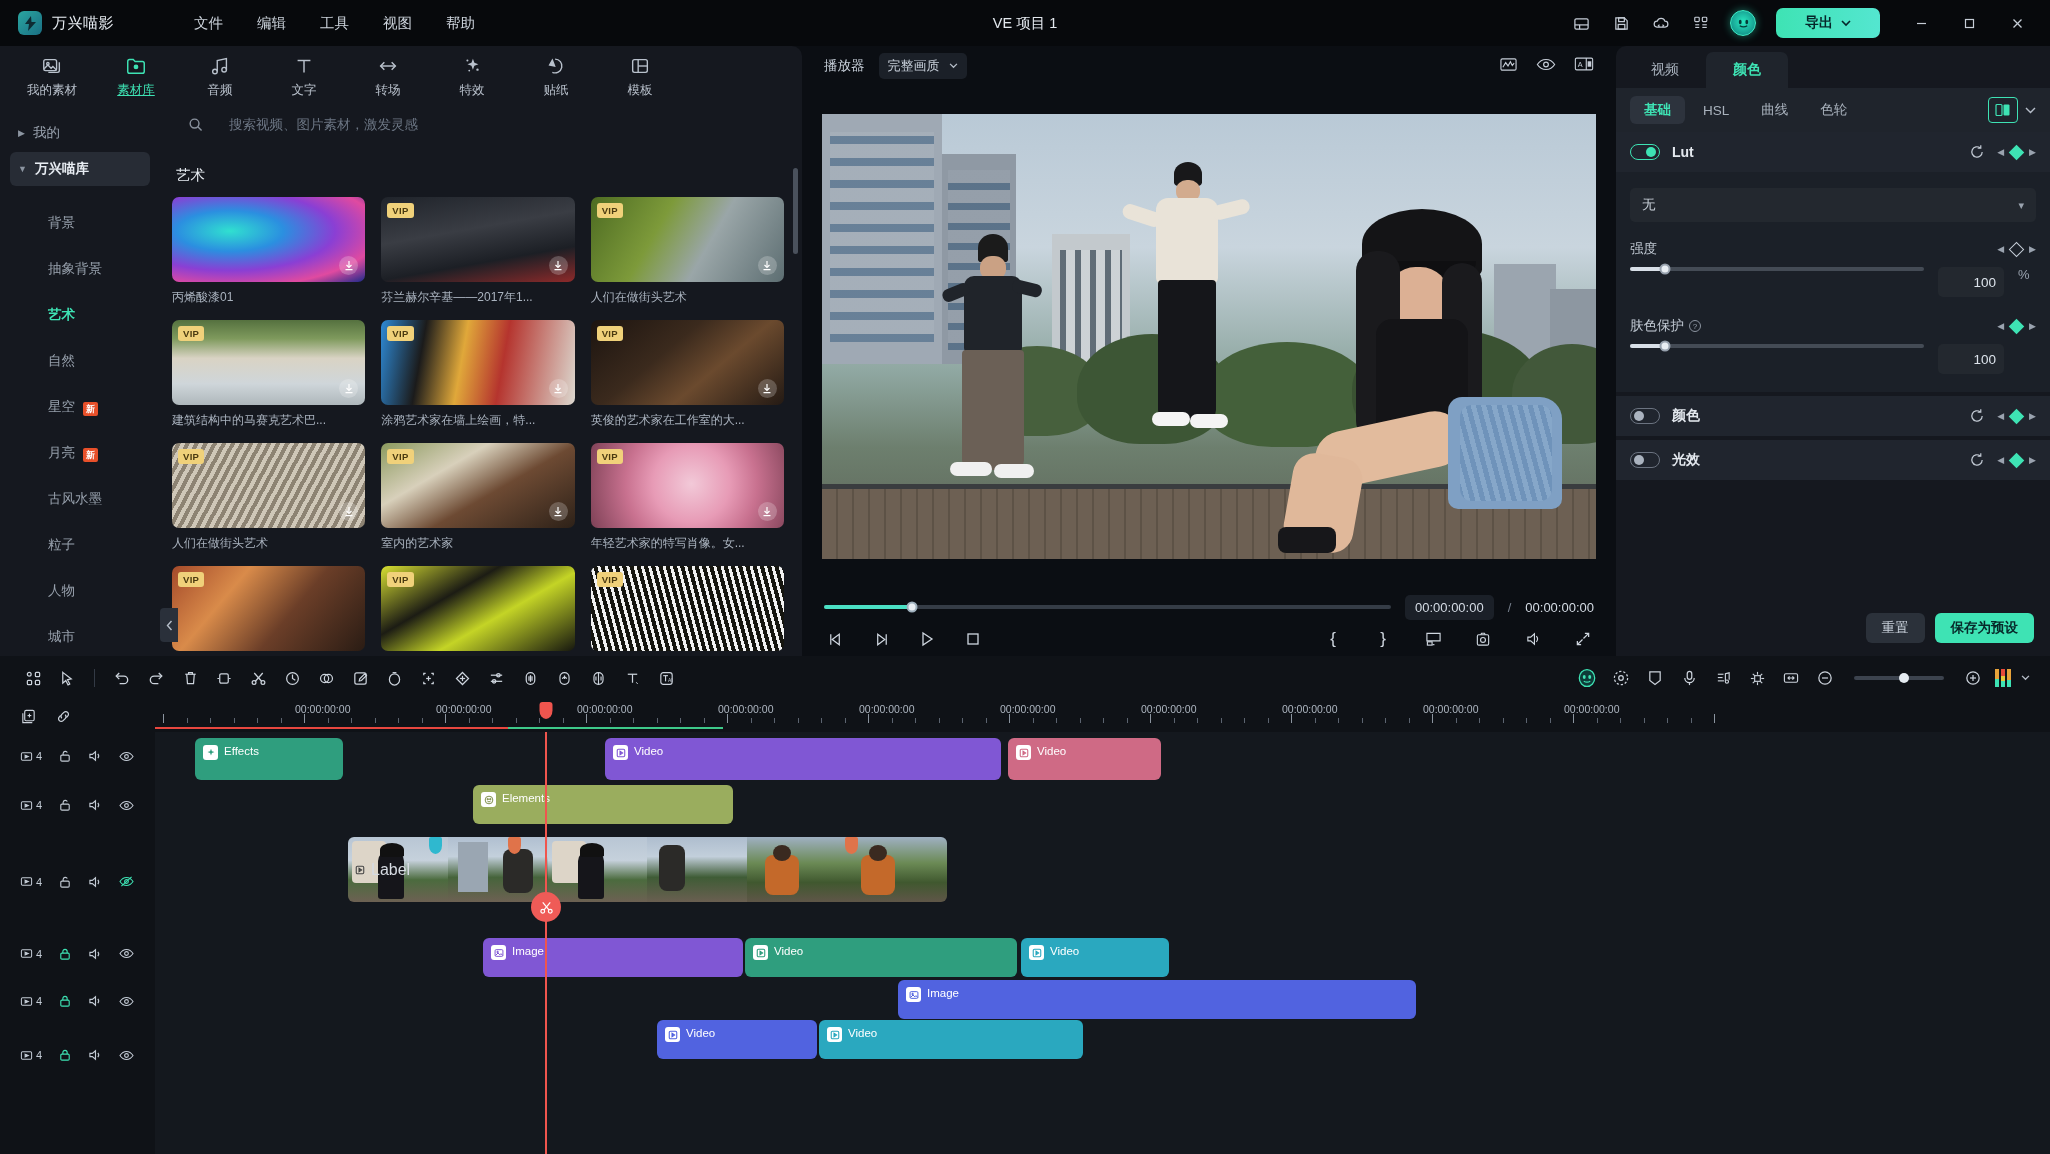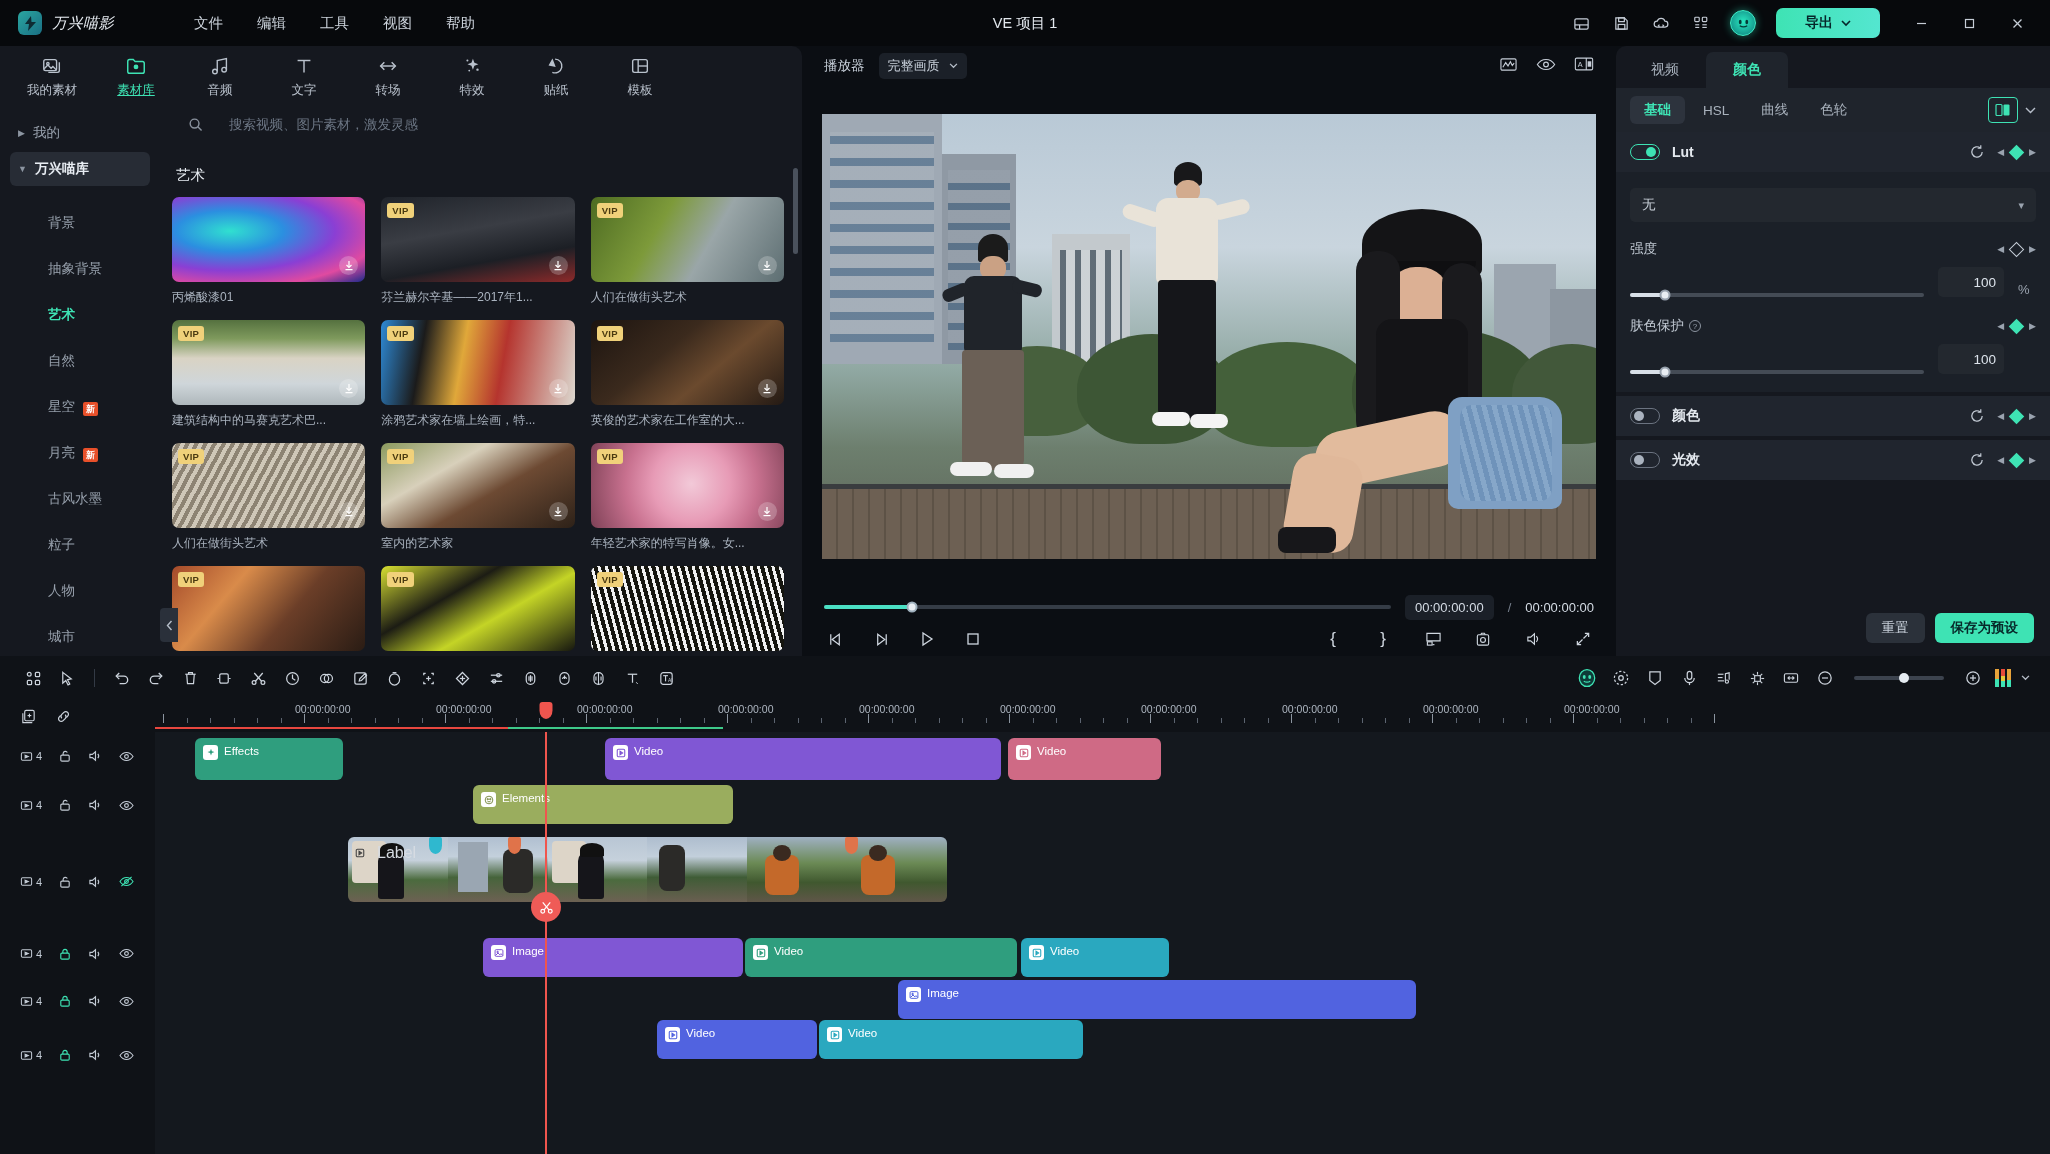--- a/index.html
+++ b/index.html
@@ -16,21 +16,21 @@
   .titlebar {
     height: 46px; background: #07090c; display: flex; align-items: center;
     flex: 0 0 46px; padding: 0 8px; position: relative;
   }
   .brand { display: flex; align-items: center; gap: 10px; padding-left: 10px; }
   .brand-logo {
     width: 24px; height: 24px; border-radius: 6px;
     background: linear-gradient(135deg, #2aa6a0, #1a6f84);
     display: flex; align-items: center; justify-content: center;
   }
-  .brand-name { font-size: 15px; color: #e8edf3; letter-spacing: .5px; font-style: italic; }
+  .brand-name { font-size: 15px; color: #e8edf3; letter-spacing: .5px; }
   .menubar { display: flex; align-items: center; gap: 34px; margin-left: 80px; }
   .menubar span { font-size: 14.5px; color: #cdd4dd; cursor: default; }
   .proj-title {
     position: absolute; left: 0; right: 0; text-align: center;
     font-size: 14.5px; color: #e3e8ee; pointer-events: none;
   }
   .tb-right { margin-left: auto; display: flex; align-items: center; gap: 6px; padding-right: 4px; }
   .tb-ico {
     width: 34px; height: 34px; display: flex; align-items: center; justify-content: center;
     border-radius: 6px; cursor: pointer;
@@ -227,21 +227,21 @@
     display: flex; align-items: center; padding: 0 12px; font-size: 13.5px;
     color: #c9d1da; cursor: pointer; margin-bottom: 18px;
   }
   .dropdown .dd-caret { margin-left: auto; color: #9aa3af; font-size: 11px; }
   .ctl-label-row { display: flex; align-items: center; margin-bottom: 9px; }
   .ctl-label { font-size: 13.5px; color: #c2cad4; display: flex; align-items: center; gap: 5px; }
   .help-ico {
     width: 12px; height: 12px; border-radius: 50%; border: 1px solid #8b939f;
     font-size: 8px; display: inline-flex; align-items: center; justify-content: center; color: #9aa3af;
   }
-  .slider-row { display: flex; align-items: flex-end; gap: 14px; margin-bottom: 20px; }
+  .slider-row { display: flex; align-items: flex-start; gap: 14px; margin-bottom: 20px; }
   .sl-track { flex: 1; height: 4px; background: #444b55; border-radius: 2px; position: relative; cursor: pointer; }
   .sl-fill { position: absolute; left: 0; top: 0; height: 100%; width: 12%; background: #d8dfe7; border-radius: 2px; }
   .sl-knob {
     position: absolute; left: 12%; top: 50%; transform: translate(-50%,-50%);
     width: 11px; height: 11px; border-radius: 50%; background: #e9eef3; border: 2px solid #97a1ad;
   }
   .num-field {
     width: 66px; height: 30px; background: #23282f; border-radius: 5px;
     display: flex; align-items: center; justify-content: flex-end; padding: 0 8px;
     font-size: 13.5px; color: #dce3eb;
@@ -293,21 +293,21 @@
     position: absolute; border-radius: 6px; display: flex; align-items: flex-start;
     padding: 7px 8px; gap: 6px; overflow: hidden; cursor: pointer;
   }
   .clip .cico {
     width: 15px; height: 15px; border-radius: 3px; background: #fff;
     display: flex; align-items: center; justify-content: center; flex: 0 0 15px;
   }
   .clip .clab { font-size: 11.5px; color: #fff; white-space: nowrap; }
   .vclip { position: absolute; border-radius: 6px; overflow: hidden; display: flex; }
   .vframe { flex: 1; position: relative; overflow: hidden; }
-  .vclip .ov { position: absolute; left: 7px; top: 7px; display: flex; align-items: flex-end; gap: 12px; z-index: 3; }
+  .vclip .ov { position: absolute; left: 7px; top: 24px; display: flex; align-items: flex-end; gap: 6px; z-index: 3; }
   .marker {
     position: absolute; top: 0; width: 13px; height: 17px; border-radius: 2px 2px 50% 50%; z-index: 4;
   }
   .playhead { position: absolute; top: 0; bottom: 0; width: 2px; background: #f0554e; z-index: 20; }
   .playhead .head {
     position: absolute; top: -30px; left: 50%; transform: translateX(-50%);
     width: 13px; height: 17px; background: #f0554e; border-radius: 3px 3px 50% 50%;
   }
   .scissor {
     position: absolute; left: 50%; transform: translateX(-50%);

